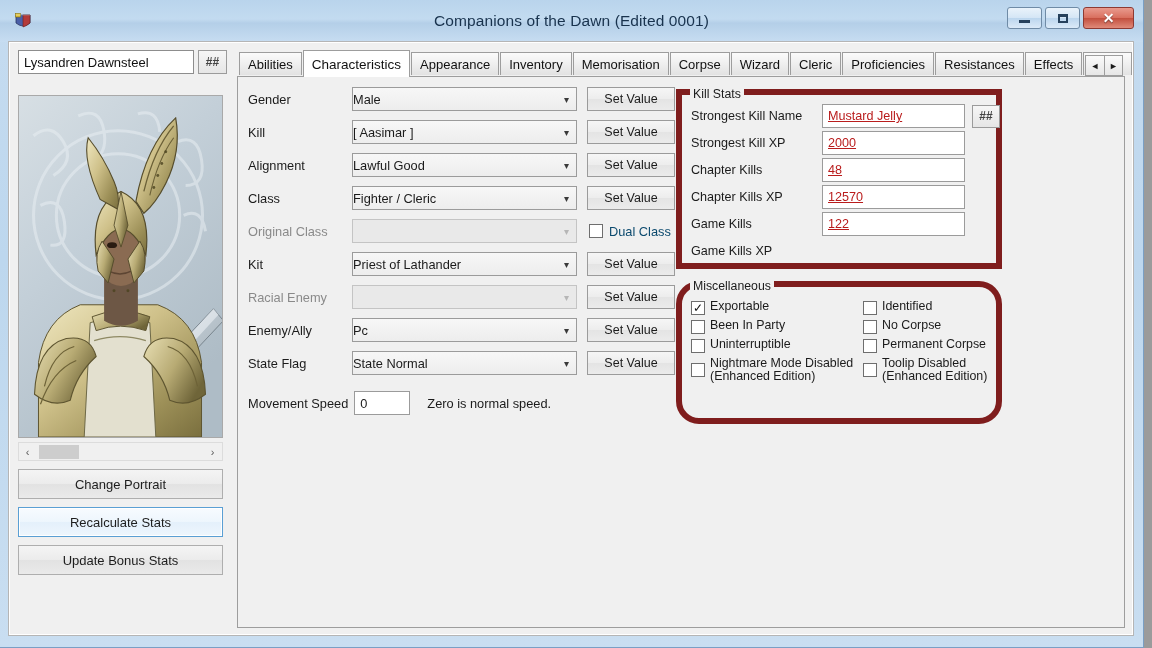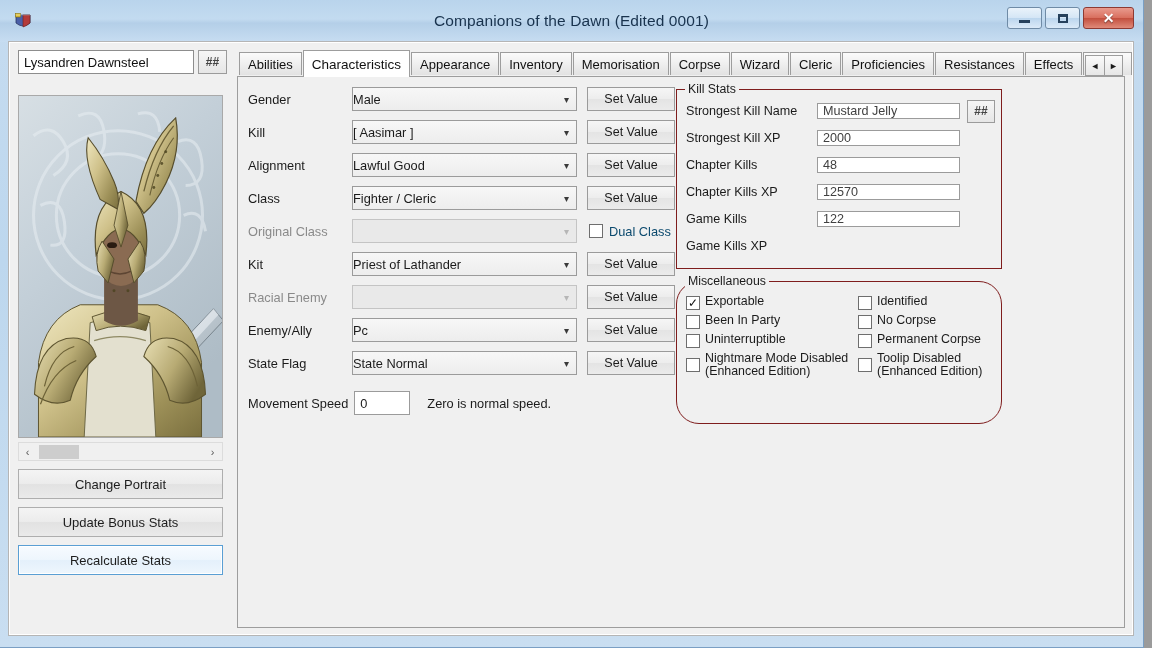--- a/index.html
+++ b/index.html
@@ -295,47 +295,48 @@
     font-family: "Liberation Sans", sans-serif;
     font-size: 12.8px; color: #1b1b1b;
     padding: 0 5px;
     outline: none;
   }
   #movement-hint { margin-left: 17px; font-size: 12.8px; color: #1b1b1b; }
 
   
   .groupbox {
     position: absolute;
-    border: 1px solid #7f1d1d;
+    border: 6px solid #7f1d1d;
   }
   .groupbox-title {
     position: absolute;
     top: -8px; left: 8px;
     background: #f0f0f0;
     padding: 0 3px;
     font-size: 12.3px;
     color: #1b1b1b;
   }
   #kill-stats { left: 438px; top: 12px; width: 326px; height: 180px; }
   #miscellaneous { left: 438px; top: 204px; width: 326px; height: 143px; border-radius: 23px; }
 
   .kill-row {
     display: flex; align-items: center;
     height: 24px;
     margin: 0 0 3px 0;
   }
   .kill-label { width: 131px; font-size: 12.6px; color: #1b1b1b; }
   .kill-input {
-    width: 143px; height: 16px;
+    width: 143px; height: 24px;
     border: 1px solid #9b9b9b;
     background: #fff;
     font-family: "Liberation Sans", sans-serif;
-    font-size: 12.6px; color: #404040;
+    font-size: 12.6px; color: #b91c1c;
     padding: 0 5px;
     outline: none;
+    text-decoration: underline;
   }
   #kill-hash-btn {
     margin-left: 7px;
     width: 28px; height: 23px;
     border: 1px solid #9b9b9b;
     background: linear-gradient(to bottom, #f6f6f6, #e6e6e6);
     font-size: 12px; font-weight: bold; color: #444;
     display: flex; align-items: center; justify-content: center;
     cursor: pointer;
   }
@@ -484,22 +485,22 @@
         </svg>
       </div>
 
       <div id="portrait-scroll">
         <div class="scroll-arrow">‹</div>
         <div id="scroll-thumb"></div>
         <div class="scroll-arrow" style="position:absolute;right:1px;">›</div>
       </div>
 
       <div class="side-btn">Change Portrait</div>
+      <div class="side-btn focused">Recalculate Stats</div>
       <div class="side-btn">Update Bonus Stats</div>
-      <div class="side-btn focused">Recalculate Stats</div>
     </div>
 
     <div id="tab-control">
       <div id="tab-strip">
         <div class="tab">Abilities</div>
         <div class="tab active">Characteristics</div>
         <div class="tab">Appearance</div>
         <div class="tab">Inventory</div>
         <div class="tab">Memorisation</div>
         <div class="tab">Corpse</div>

